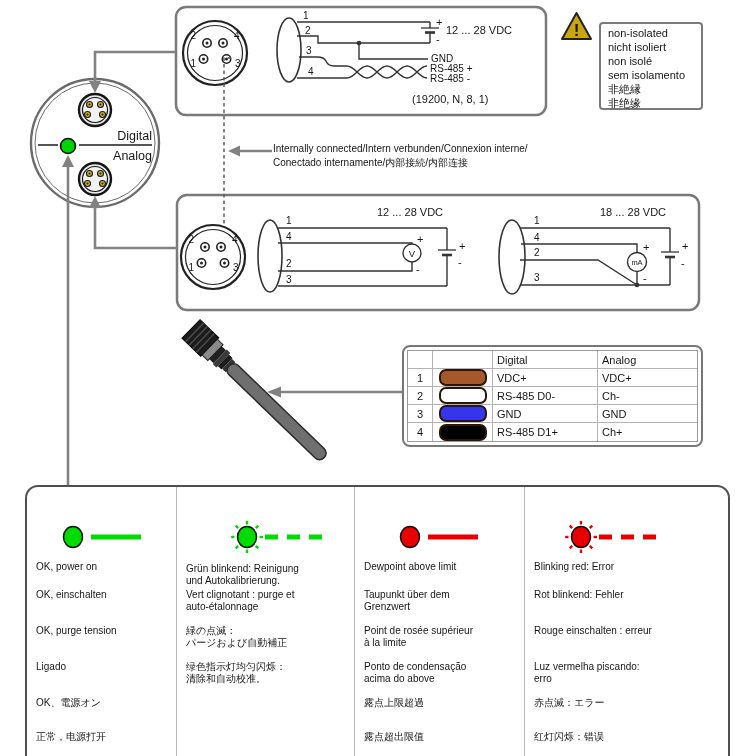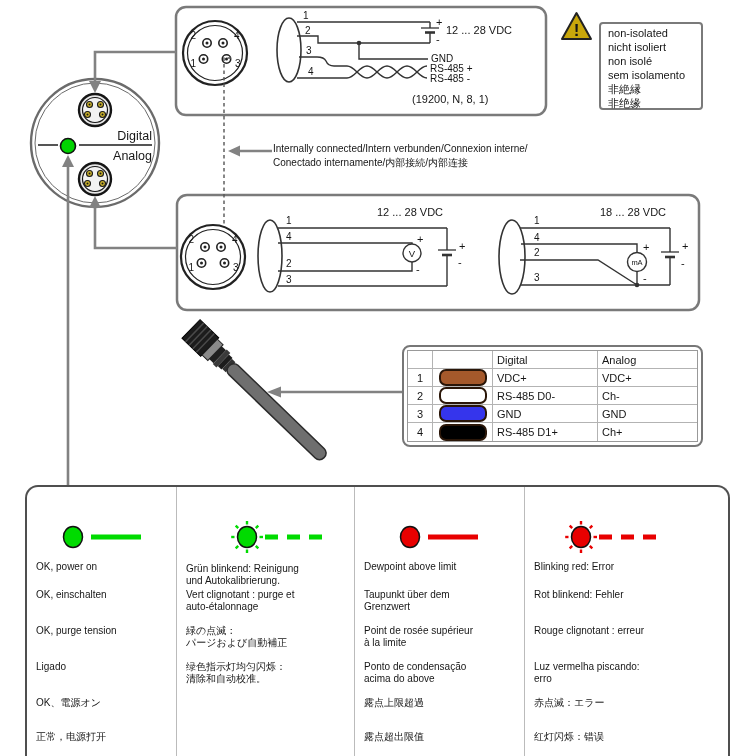--- a/index.html
+++ b/index.html
@@ -373,21 +373,21 @@
             <line x1="24.8" y1="8.2" x2="27.3" y2="5.7"></line>
               <line x1="7.2" y1="8.2" x2="4.7" y2="5.7"></line>
             <line x1="24.8" y1="25.8" x2="27.3" y2="28.3"></line>
               <line x1="7.2" y1="25.8" x2="4.7" y2="28.3"></line>
           </g>
           <line x1="34" y1="17" x2="92" y2="17" stroke="currentColor" stroke-width="5" stroke-dasharray="13 9"></line>
         </svg>
       </div>
       <div class="st-cell en">Blinking red: Error</div>
       <div class="st-cell">Rot blinkend: Fehler</div>
-      <div class="st-cell">Rouge clignotant : erreur</div>
+      <div class="st-cell">Rouge einschalten : erreur</div>
       <div class="st-cell">Luz vermelha piscando:
 erro</div>
       <div class="st-cell">赤点滅：エラー</div>
       <div class="st-cell">红灯闪烁：错误</div>
     </div>
   </div>
 
 </div>
 
 </body></html>

